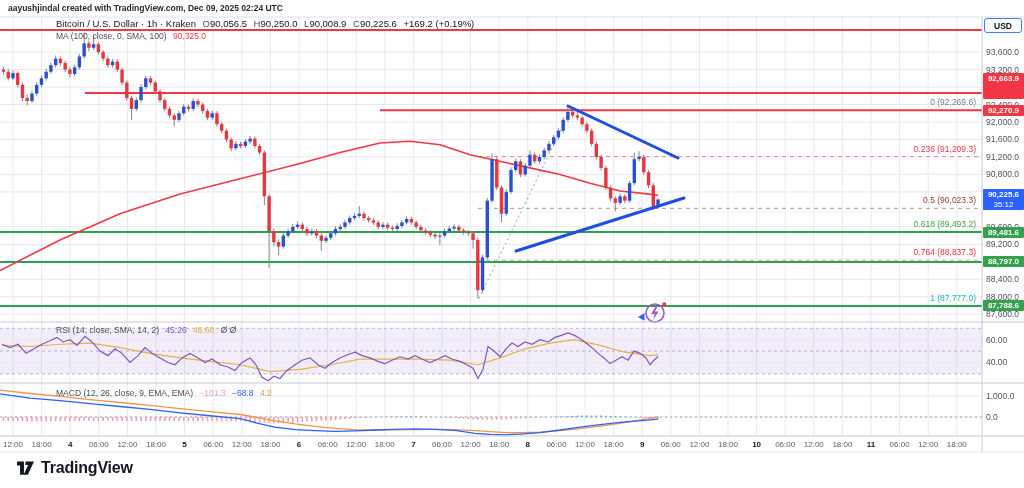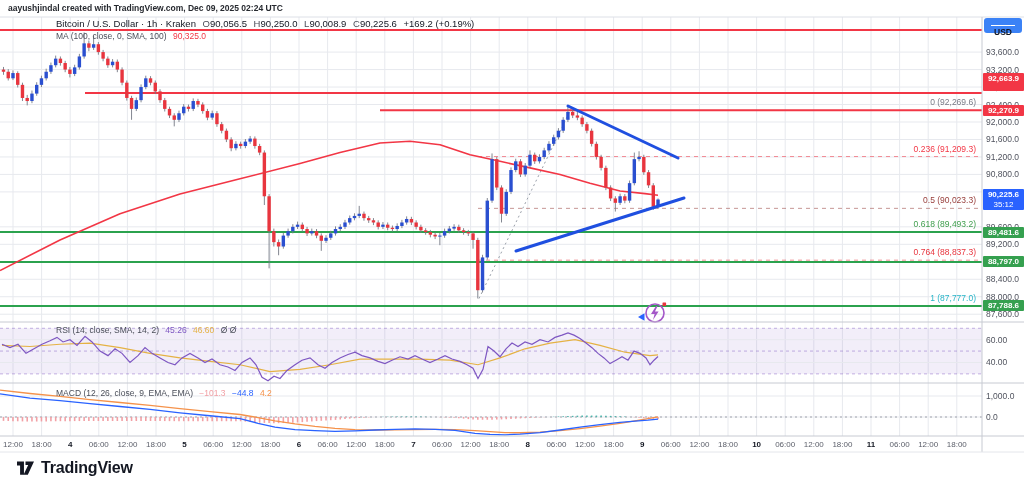--- a/index.html
+++ b/index.html
@@ -5,21 +5,21 @@
   html,body{margin:0;padding:0;}
   .root{position:relative;width:1024px;height:488px;background:#ffffff;
         font-family:"Liberation Sans",sans-serif;overflow:hidden;}
   .abs{position:absolute;}
   #chart-svg{position:absolute;left:0;top:0;}
   .attribution{left:8px;top:3px;font-size:8.5px;font-weight:600;color:#26292f;white-space:nowrap;}
   .legend-row{left:10px;font-size:9.5px;color:#131722;white-space:nowrap;z-index:5;margin-left:46px;}
   .legend-row .lab{color:#131722;}
   .legend-row .dim{color:#4a4e59;}
   .legend-row span{margin-right:4px;}
-  .usd-btn{left:984px;top:18px;width:38px;height:15px;border:7px solid #3b82f6;border-radius:3px;
+  .usd-btn{left:984px;top:18px;width:38px;height:15px;border:1px solid #3b82f6;border-radius:3px;
            background:#fff;font-size:8.5px;font-weight:700;color:#131722;text-align:center;
            line-height:15px;padding:0;cursor:pointer;z-index:6;font-family:"Liberation Sans",sans-serif;}
   #overlay{position:absolute;left:0;top:0;width:1024px;height:488px;pointer-events:none;z-index:4;}
   .tick{position:absolute;font-size:8.5px;color:#50535e;white-space:nowrap;}
   .time-tick{position:absolute;font-size:8px;color:#5d606b;transform:translateX(-50%);white-space:nowrap;}
   .time-tick.major{color:#131722;font-weight:700;}
   .badge{position:absolute;left:983px;width:41px;color:#fff;font-size:8px;font-weight:700;
          text-align:center;border-radius:1px;line-height:11px;}
   .fib-label{position:absolute;font-size:8.5px;text-align:right;right:48px;white-space:nowrap;}
   .logo{left:16px;top:459px;display:flex;align-items:center;gap:6px;}
@@ -588,21 +588,21 @@
       <div class="time-tick major" style="left: 871px; top: 440px;">11</div>
       <div class="time-tick" style="left: 899.6px; top: 440px;">06:00</div>
       <div class="time-tick" style="left: 928.2px; top: 440px;">12:00</div>
       <div class="time-tick" style="left: 956.8px; top: 440px;">18:00</div>
       <div class="fib-label" style="top: 97.2151px; color: rgb(120, 123, 134);">0 (92,269.6)</div>
       <div class="fib-label" style="top: 143.538px; color: rgb(242, 54, 69);">0.236 (91,209.3)</div>
       <div class="fib-label" style="top: 195.353px; color: rgb(153, 64, 61);">0.5 (90,023.3)</div>
       <div class="fib-label" style="top: 218.512px; color: rgb(63, 158, 77);">0.618 (89,493.2)</div>
       <div class="fib-label" style="top: 247.168px; color: rgb(232, 53, 62);">0.764 (88,837.3)</div>
       <div class="fib-label" style="top: 293.491px; color: rgb(40, 181, 200);">1 (87,777.0)</div>
-      <div class="badge" style="top: 73px; background: rgb(242, 54, 69); height: 18px;">
+      <div class="badge" style="top: 73px; background: rgb(242, 54, 69); height: 26px;">
         <div>92,663.9</div>
       </div>
       <div class="badge" style="top: 104.658px; background: rgb(242, 54, 69); height: 11px;">
         <div>92,270.9</div>
       </div>
       <div class="badge" style="top: 189.015px; background: rgb(41, 98, 255); height: 21px;">
         <div>90,225.6</div>
         <div style="font-weight: 400; line-height: 9px;">35:12</div>
       </div>
       <div class="badge" style="top: 226.519px; background: rgb(53, 160, 79); height: 11px;">
@@ -633,21 +633,21 @@
   <div class="abs legend-row" style="top:325px;font-size:8.5px">
     <span class="dim">RSI (14, close, SMA, 14, 2)</span>
     <span style="color:#7e57c2">45.26</span>
     <span style="color:#e5b244">46.60</span>
     <span class="dim">Ø Ø</span>
   </div>
 
   <div class="abs legend-row" style="top:388px;font-size:8.5px">
     <span class="dim">MACD (12, 26, close, 9, EMA, EMA)</span>
     <span style="color:#f2a0a5">−101.3</span>
-    <span style="color:#2962ff">−44.8</span>
+    <span style="color:#2962ff">−68.8</span>
     <span style="color:#f5924a">4.2</span>
   </div>
 
   <button class="abs usd-btn">USD</button>
 
   <div class="abs logo">
     <svg width="19" height="17" viewBox="0 0 24 22">
       <path d="M1 2 h9 v17 h-5 V7 H1 Z" fill="#131722"></path>
       <path d="M12 2 h11 l-8 17 h-5.5 l6-12.5 H12 Z" fill="#131722"></path>
     </svg>

